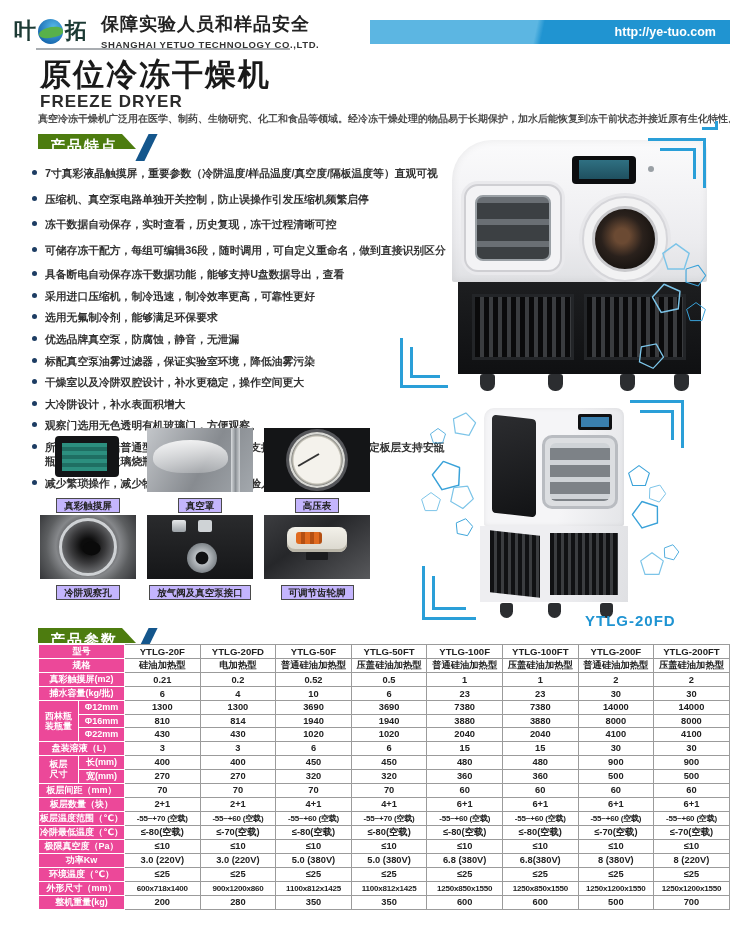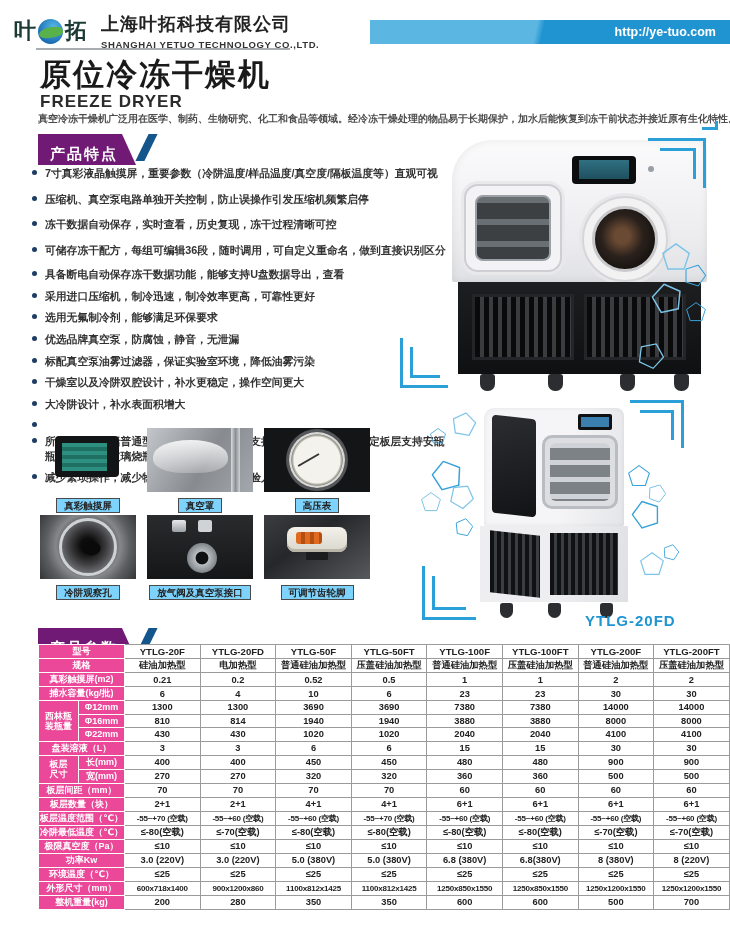--- a/index.html
+++ b/index.html
@@ -24,21 +24,21 @@
   .banner a { color:#fff; font-size:12.5px; font-weight:800; text-decoration:none; padding-right:14px;margin-left:36px; }
 
   
   .title-cn { position:absolute; left:40px; top:54px; font-size:31px; font-weight:800; color:#1a1a1a; letter-spacing:2px;text-align:center; }
   .title-en { position:absolute; left:40px; top:92px; font-size:17px; font-weight:800; color:#2b2b2b; letter-spacing:1px; }
   .title-underline { position:absolute; left:40px; top:117px; width:64px; height:2px; background:#bfbfbf; }
   .intro { position:absolute; left:38px; top:111px; width:692px; font-size:10px; font-weight:700; color:#4d4d4d; white-space:nowrap; overflow:hidden; top:112px; }
 
   
   .badge-wrap { position:absolute; height:27px; }
-  .badge { position:relative; height:31px; background:#701a75; color:#fff; font-size:15px; font-weight:800; letter-spacing:2px;
+  .badge { position:relative; height:15px; background:#4d7c0f; color:#fff; font-size:15px; font-weight:800; letter-spacing:2px;
     display:inline-flex; align-items:center; padding:9px 18px 0 12px;
     clip-path:polygon(0 0,calc(100% - 14px) 0,100% 100%,0 100%); }
   .badge-stripe { position:absolute; top:0; height:27px; width:9px; background:#14568c; transform:skewX(-26deg); }
   .features-badge-wrap { left:38px; top:134px; }
   .params-badge-wrap { left:38px; top:628px; }
 
   
   .features-list { position:absolute; left:30px; top:166px; width:428px; list-style:none; }
   .features-list li { display:flex; font-size:10.8px; font-weight:700; color:#333; line-height:1.35; margin-bottom:7px; }
   .features-list li:nth-child(1),.features-list li:nth-child(2),.features-list li:nth-child(3) { margin-bottom:11px; }
@@ -86,21 +86,21 @@
   .br-tr::after { content:""; position:absolute; right:7px; top:7px; width:60%; height:60%; border-top:3px solid #2a9fd8; border-right:3px solid #2a9fd8; }
   .br-bl { border-bottom:3px solid #2a9fd8; border-left:3px solid #2a9fd8; }
   .br-bl::after { content:""; position:absolute; left:7px; bottom:7px; width:60%; height:60%; border-bottom:3px solid #2a9fd8; border-left:3px solid #2a9fd8; }
   .mini-corner { position:absolute; left:702px; top:121px; width:16px; height:9px; border-bottom:3px solid #2a9fd8; border-right:3px solid #2a9fd8; }
 
   
   .gallery { position:absolute; left:40px; top:428px; width:332px; display:grid; grid-template-columns:96px 106px 106px; column-gap:11px; row-gap:4px; }
   .g-item { display:flex; flex-direction:column; align-items:center; }
   .photo { width:100%; height:64px; position:relative; overflow:hidden; }
   .caption-wrap { margin-top:3px; height:16px; }
-  .caption { display:inline-block; border:1px solid #4a4a4a; background:#7dd3fc; padding:0 7px; font-size:9.5px; font-weight:700; color:#222; height:15px; line-height:14px; white-space:nowrap; }
+  .caption { display:inline-block; border:1px solid #4a4a4a; background:#c4b5fd; padding:0 7px; font-size:9.5px; font-weight:700; color:#222; height:15px; line-height:14px; white-space:nowrap; }
 
   .photo.touchscreen { background:linear-gradient(145deg,#ecechf,#eceff1 20%,#cfd0d4); }
   .photo.touchscreen::before { content:""; position:absolute; left:16%; top:13%; width:66%; height:64%; background:#131416; border-radius:4px; }
   .photo.touchscreen::after { content:""; position:absolute; left:23%; top:23%; width:47%; height:44%; background:repeating-linear-gradient(180deg,#2c8f7f 0 4px,#1f6f63 4px 8px); }
   .photo.vacuum-cover { background:linear-gradient(120deg,#c3c6ca,#878b90 55%,#a3a8ad); }
   .photo.vacuum-cover::before { content:""; position:absolute; left:6%; top:18%; width:70%; height:52%; border-radius:50% 50% 40% 40%; background:linear-gradient(180deg,rgba(255,255,255,.85),rgba(255,255,255,.25)); }
   .photo.vacuum-cover::after { content:""; position:absolute; right:12%; top:0; width:9%; height:100%; background:linear-gradient(90deg,#d9dcdf,#8b9095,#d0d3d6); }
   .photo.gauge { background:#141517; }
   .photo.gauge::before { content:""; position:absolute; left:50%; top:50%; width:56px; height:56px; transform:translate(-50%,-50%); border-radius:50%; background:radial-gradient(circle,#f4f2ec 0 58%,#cdcabf 60%,#8f8f8a 64%,#d8d8d4 66%); box-shadow:0 0 0 3px #55565a; }
   .photo.gauge::after { content:""; position:absolute; left:50%; top:50%; width:24px; height:2px; background:#333; transform:translate(-85%,-50%) rotate(-30deg); }
@@ -128,21 +128,21 @@
 
 <div class="page">
 
   <div class="logo-row">
     <div class="logo-mark">
       <span class="logo-char">叶</span>
       <span class="logo-icon"></span>
       <span class="logo-char">拓</span>
     </div>
     <div class="company-block">
-      <div class="company-cn">上海叶拓科技有限公司</div>
+      <div class="company-cn">保障实验人员和样品安全</div>
       <div class="company-en">SHANGHAI YETUO TECHNOLOGY CO.,LTD.</div>
     </div>
   </div>
   <div class="header-rule"></div>
   <div class="banner">
     <a href="#">http://ye-tuo.com</a>
   </div>
 
   <div class="title-cn">原位冷冻干燥机</div>
   <div class="title-en">FREEZE DRYER</div>
@@ -195,20 +195,21 @@
       <li>
         <span class="dot"></span>
         <span>干燥室以及冷阱双腔设计，补水更稳定，操作空间更大</span>
       </li>
       <li>
         <span class="dot"></span>
         <span>大冷阱设计，补水表面积增大</span>
       </li>
       <li>
         <span class="dot"></span>
+        <span>观察门选用无色透明有机玻璃门，方便观察。</span>
       </li>
       <li>
         <span class="dot"></span>
         <span>所有中式机包括普通型和压盖型，活动板层支持西林瓶压盖保存，固定板层支持安瓿瓶、西林瓶、玻璃烧瓶、血浆瓶或盘的冻干</span>
       </li>
       <li>
         <span class="dot"></span>
         <span>减少繁琐操作，减少物料污染风险，保障实验人员和样品安全</span>
       </li>
     </ul>

